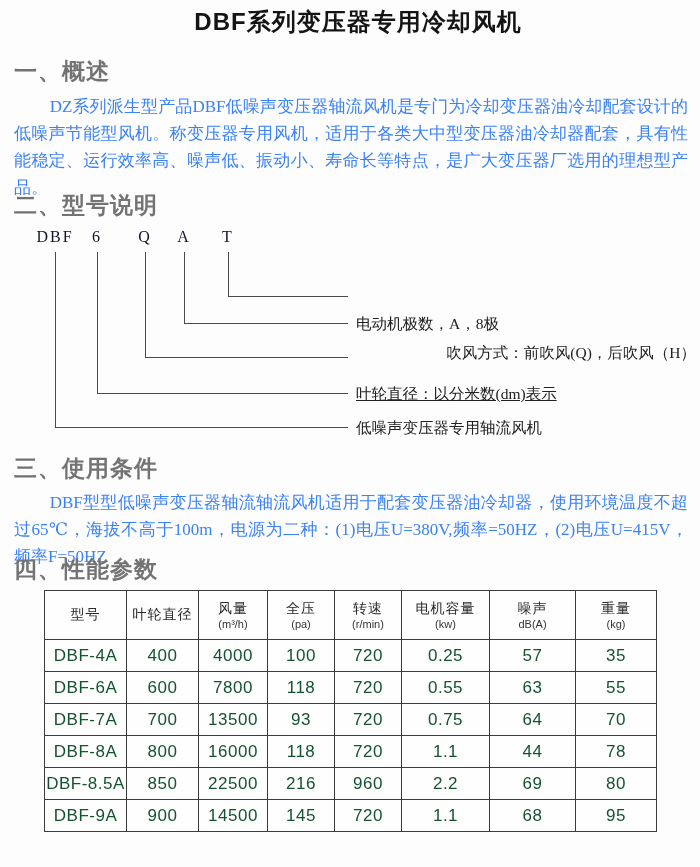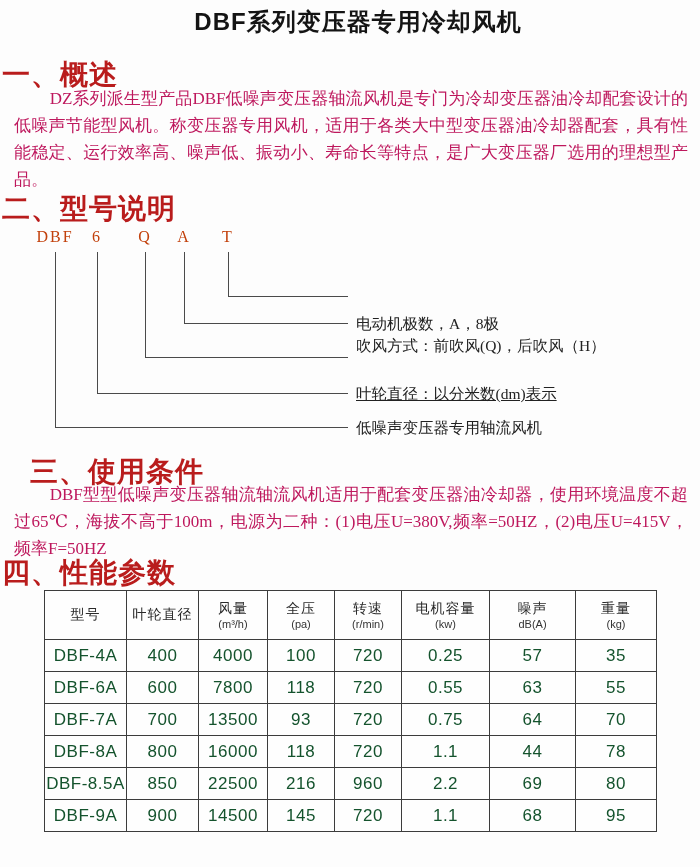--- a/index.html
+++ b/index.html
@@ -13,43 +13,44 @@
   }
   .doc-title{
     position:absolute;top:6px;left:0;width:700px;
     text-align:center;
     font-family:"Liberation Sans","DejaVu Sans",sans-serif;
     font-weight:bold;font-size:24px;letter-spacing:1px;
     color:#141414;
     padding-left:8px;
   }
   .sec-heading{
-    position:absolute;left:2px;
-    font-family:"Liberation Sans","DejaVu Sans",sans-serif;
-    font-weight:bold;font-size:28px;color:#b91c1c;letter-spacing:1px;
+    position:absolute;left:14px;
+    font-family:"Liberation Sans","DejaVu Sans",sans-serif;
+    font-weight:bold;font-size:23px;color:#737373;letter-spacing:1px;
   }
   #heading-overview{top:56px;}
   #heading-model{top:190px;}
-  #heading-conditions{top:453px;margin-left:28px;}
+  #heading-conditions{top:453px;}
   #heading-performance{top:554px;}
   .body-para{
     position:absolute;left:14px;width:674px;
     font-size:17px;line-height:27px;
     text-align:justify;text-indent:2.1em;
-    color:#be185d;
+    color:#3b82f6;
+    margin-top:8px;
   }
   #para-overview{top:85px;}
   #para-conditions{top:481px;}
 
   
   #model-diagram{position:absolute;top:228px;left:0;width:700px;height:222px;}
   .code-letter{
     position:absolute;top:0;transform:translateX(-50%);
     font-family:"Liberation Serif","DejaVu Serif",serif;
-    font-size:16px;letter-spacing:2px;color:#c2410c;
+    font-size:16px;letter-spacing:2px;color:#0f172a;
   }
   .diag-vline{position:absolute;width:1px;background:#4a4a4a;}
   .diag-hline{position:absolute;height:1px;background:#4a4a4a;}
   .diag-label{
     position:absolute;left:356px;width:340px;
     font-size:15.5px;line-height:21px;color:#222;
     white-space:nowrap;
   }
 
   
@@ -96,21 +97,21 @@
       <div class="diag-vline" style="left: 55px; top: 24px; height: 175px;"></div>
       <div class="diag-hline" style="left: 55px; top: 199px; width: 293px;"></div>
       <span class="diag-label" style="left: 356px; top: 189px;">低噪声变压器专用轴流风机</span>
       <span class="code-letter" style="left: 97px;">6</span>
       <div class="diag-vline" style="left: 97px; top: 24px; height: 141px;"></div>
       <div class="diag-hline" style="left: 97px; top: 165px; width: 251px;"></div>
       <span class="diag-label" style="left: 356px; top: 155px; text-decoration: underline;">叶轮直径：以分米数(dm)表示</span>
       <span class="code-letter" style="left: 145px;">Q</span>
       <div class="diag-vline" style="left: 145px; top: 24px; height: 105px;"></div>
       <div class="diag-hline" style="left: 145px; top: 129px; width: 203px;"></div>
-      <span class="diag-label" style="left: 356px; top: 107px;">吹风方式：前吹风(Q)，后吹风（H）</span>
+      <span class="diag-label" style="left: 356px; top: 114px; text-align: right;">吹风方式：前吹风(Q)，后吹风（H）</span>
       <span class="code-letter" style="left: 184px;">A</span>
       <div class="diag-vline" style="left: 184px; top: 24px; height: 71px;"></div>
       <div class="diag-hline" style="left: 184px; top: 95px; width: 164px;"></div>
       <span class="diag-label" style="left: 356px; top: 85px;">电动机极数，A，8极</span>
       <span class="code-letter" style="left: 228px;">T</span>
       <div class="diag-vline" style="left: 228px; top: 24px; height: 44px;"></div>
       <div class="diag-hline" style="left: 228px; top: 68px; width: 120px;"></div>
     </div>
 
   <div class="sec-heading" id="heading-conditions">三、使用条件</div>

